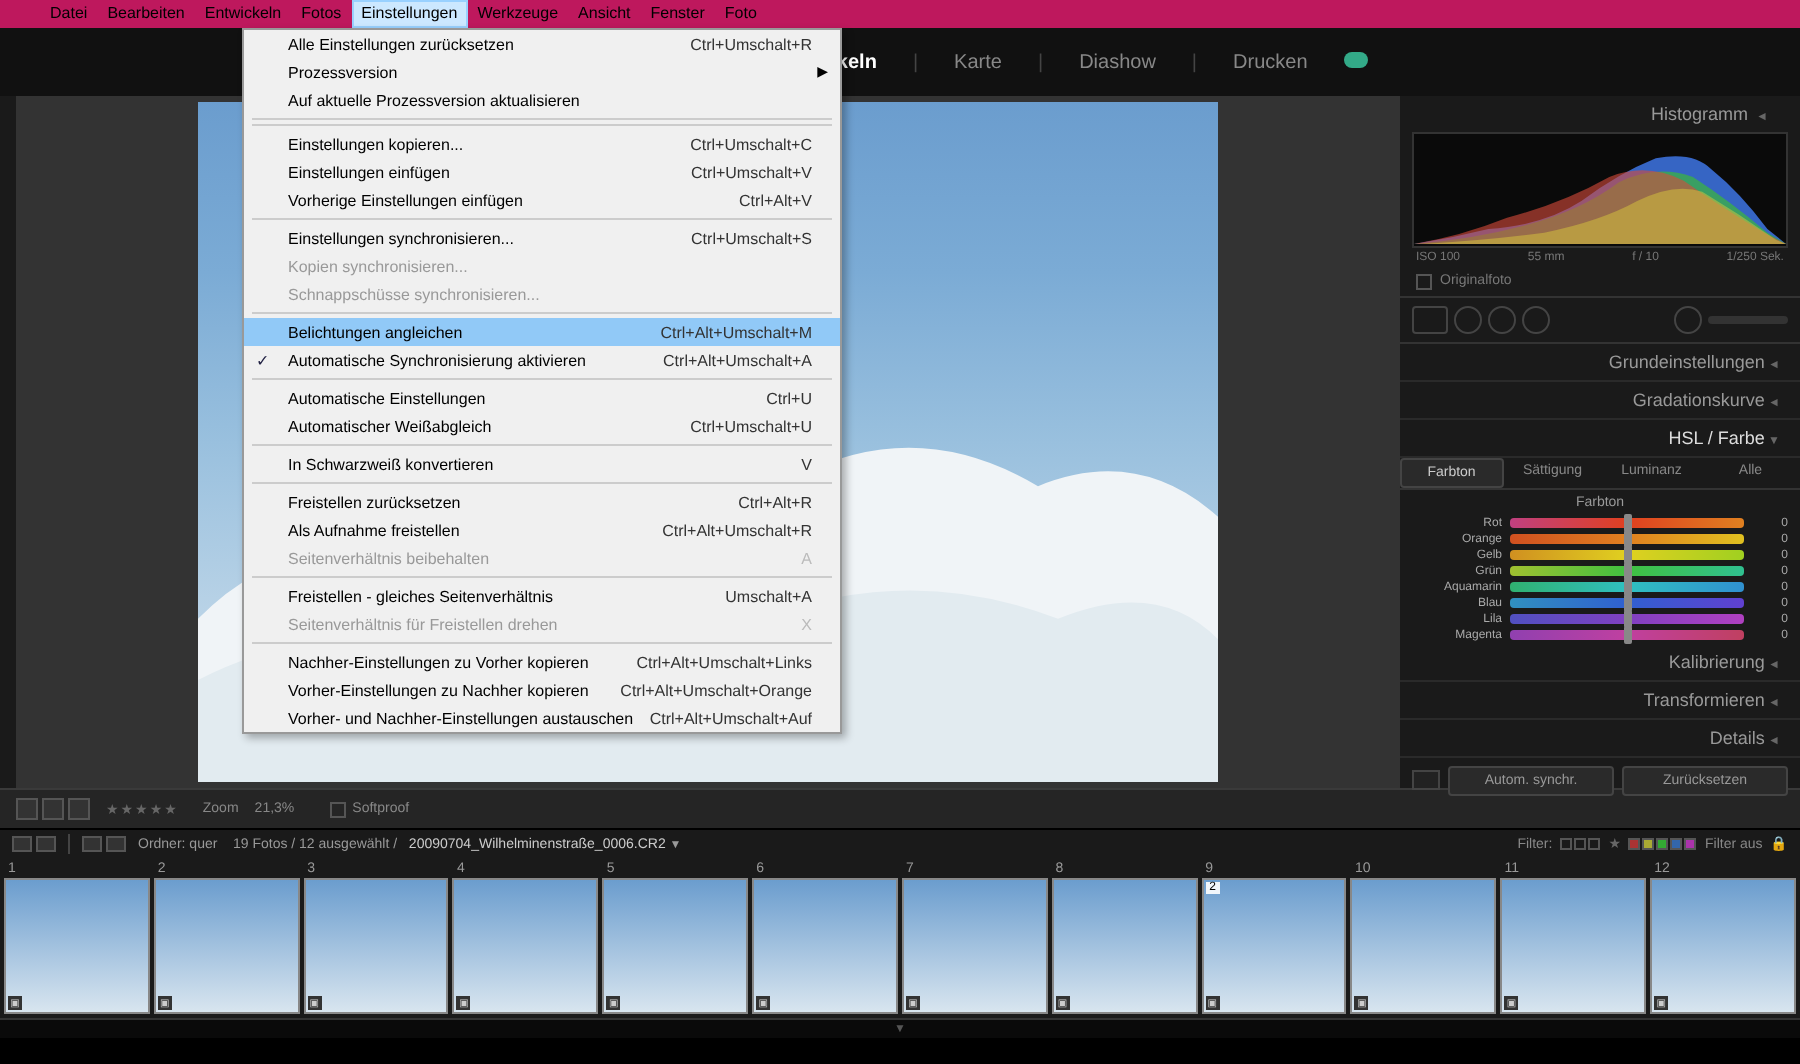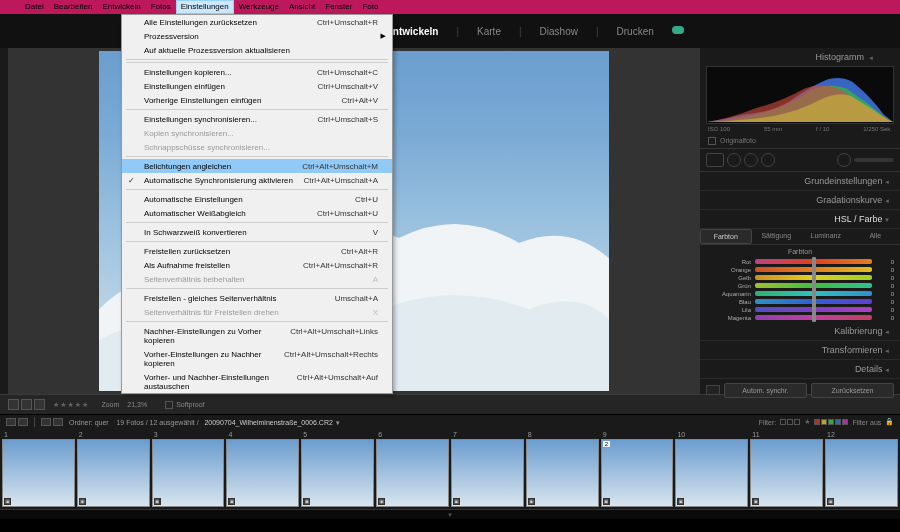--- a/index.html
+++ b/index.html
@@ -22,21 +22,21 @@
   
   .main { height: 346px; display: flex; background: #333; }
   .left-strip { width: 8px; background: #1a1a1a; }
   .canvas-area { flex: 1; background: #333; display: flex; align-items: center; justify-content: center; position: relative; }
   .photo { width: 510px; height: 340px; background: linear-gradient(180deg, #6b9dce 0%, #7babd5 25%, #99c0de 50%, #d8e5ef 100%); position: relative; overflow: hidden; }
   .cloud-shape { position: absolute; width: 100%; height: 60%; bottom: 0; }
   .cloud-shape svg { width: 100%; height: 100%; }
   
   
   .rightpanel { width: 200px; background: #1a1a1a; display: flex; flex-direction: column; font-size: 8px; }
-  .histogram-header { text-align: right; padding: 4px 26px; color: #999; font-size: 9px; }
+  .histogram-header { text-align: right; padding: 4px 16px; color: #999; font-size: 9px; }
   .histogram-header::after { content: "◄"; font-size: 6px; margin-left: 4px; color: #666; }
   .histogram { height: 58px; background: #0a0a0a; margin: 0 6px; border: 1px solid #333; position: relative; }
   .histo-info { display: flex; justify-content: space-between; font-size: 6px; color: #777; padding: 2px 8px; }
   .orig-row { padding: 3px 8px; color: #777; font-size: 7px; display: flex; align-items: center; gap: 4px; }
   .tool-row { display: flex; gap: 3px; padding: 4px 6px; border-top: 1px solid #333; border-bottom: 1px solid #333; align-items: center; }
   .tool { width: 14px; height: 14px; border: 1px solid #444; border-radius: 50%; }
   .tool.rect { border-radius: 2px; width: 18px; }
   .panel-section { padding: 4px 10px; text-align: right; color: #999; font-size: 9px; border-bottom: 1px solid #2a2a2a; cursor: pointer; }
   .panel-section.active { color: #ddd; }
   .panel-section::after { content: " ◄"; font-size: 6px; color: #666; }
@@ -80,21 +80,21 @@
   .thumb-num { font-size: 7px; color: #999; padding: 0 2px 1px; display: flex; align-items: center; gap: 2px; }
   .thumb { flex: 1; background: linear-gradient(180deg, #6b9dce 0%, #d8e5ef 100%); border: 1px solid #333; position: relative; }
   .thumb.selected { border: 1px solid #888; }
   .thumb-badge { position: absolute; bottom: 1px; left: 1px; width: 7px; height: 7px; background: #333; font-size: 5px; color: #ccc; text-align: center; }
   .thumb .inner-num { position: absolute; top: 1px; left: 1px; background: rgba(255,255,255,0.9); color: #000; font-size: 6px; padding: 0 2px; }
   
   .bottom-bar { height: 10px; background: #0a0a0a; border-top: 1px solid #333; display: flex; justify-content: center; align-items: center; }
   .bottom-bar::after { content: "▼"; font-size: 6px; color: #555; }
   
   
-  .dropdown { position: absolute; top: 14px; left: 121px; width: 272px; background: #f0f0f0; border: 1px solid #999; z-index: 100; font-size: 8px; color: #000; box-shadow: 2px 2px 4px rgba(0,0,0,0.3); }
+  .dropdown { position: absolute; top: 14px; left: 121px; width: 300px; background: #f0f0f0; border: 1px solid #999; z-index: 100; font-size: 8px; color: #000; box-shadow: 2px 2px 4px rgba(0,0,0,0.3); }
   .dd-item { display: flex; justify-content: space-between; padding: 2.5px 14px 2.5px 22px; cursor: pointer; position: relative; }
   .dd-item.highlighted { background: #91c9f7; }
   .dd-item.disabled { color: #999; }
   .dd-sep { height: 1px; background: #ccc; margin: 2px 4px; }
   .dd-item .arrow { position: absolute; right: 6px; font-size: 7px; }
   .dd-item .check { position: absolute; left: 6px; color: #224; font-size: 8px; }
   .dd-shortcut { color: #333; }
   .dd-item.disabled .dd-shortcut { color: #bbb; }
 </style>
 </head>
@@ -450,19 +450,19 @@
       <span>Seitenverhältnis für Freistellen drehen</span>
       <span class="dd-shortcut">X</span>
     </div>
     <div class="dd-sep"></div>
     <div class="dd-item">
       <span>Nachher-Einstellungen zu Vorher kopieren</span>
       <span class="dd-shortcut">Ctrl+Alt+Umschalt+Links</span>
     </div>
     <div class="dd-item">
       <span>Vorher-Einstellungen zu Nachher kopieren</span>
-      <span class="dd-shortcut">Ctrl+Alt+Umschalt+Rechts</span>
+      <span class="dd-shortcut">Ctrl+Alt+Umschalt+Orange</span>
     </div>
     <div class="dd-item">
       <span>Vorher- und Nachher-Einstellungen austauschen</span>
       <span class="dd-shortcut">Ctrl+Alt+Umschalt+Auf</span>
     </div>
   </div>
 
 </body></html>

